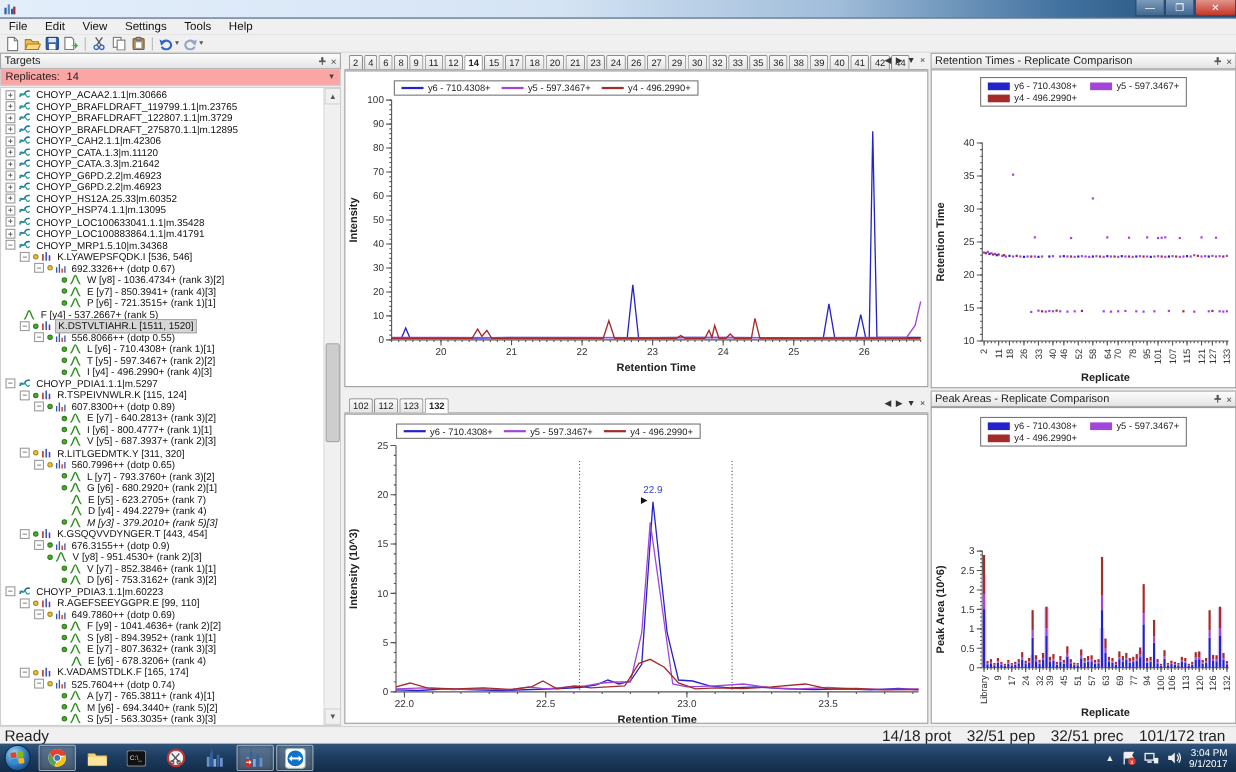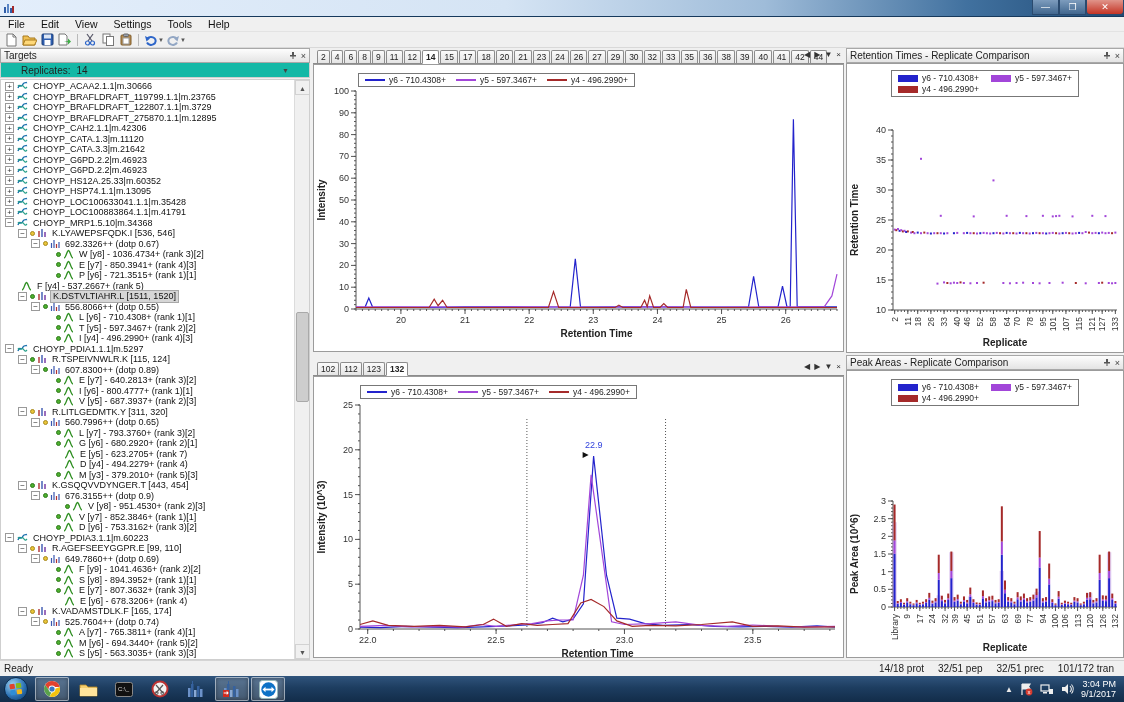--- a/index.html
+++ b/index.html
@@ -27,21 +27,21 @@
   .tb-sep{width:1px;height:12px;background:#b9b9b9;margin:0 3px;}
   .caret{font-size:6px;color:#555;margin-left:-2px;}
   
   .panel-hdr{height:15px;background:linear-gradient(#fdfdfd,#e4e4e4);border:1px solid #a8a8a8;
     font-size:10px;color:#222;display:flex;align-items:center;padding:0 3px;gap:20px;}
   .panel-hdr .sp{margin-left:auto;display:flex;gap:4px;align-items:center;color:#444;font-size:9px;}
   .chartbox{background:#fff;border:1px solid #9b9b9b;position:relative;}
   
   #targets{position:absolute;left:0;top:48px;width:310px;height:612px;background:#f0f0f0;}
   #repl-row{height:15px;display:flex;align-items:center;font-size:10px;color:#222;
-    border:1px solid #cfcfcf;border-top:none;background:#14b8a6;padding:0 20px;}
+    border:1px solid #cfcfcf;border-top:none;background:#fca5a5;padding:0 4px;}
   #repl-row .val{margin-left:6px;}
   #repl-row .dd{margin-left:auto;font-size:7px;color:#444;}
   #tree-wrap{position:absolute;left:0;top:31px;width:310px;bottom:0;background:#fff;
     border:1px solid #cfcfcf;overflow:hidden;}
   #tree{position:absolute;left:0;top:1px;right:15px;bottom:0;overflow:hidden;}
   .trow{height:10.5px;line-height:10.5px;font-size:9px;color:#111;white-space:nowrap;display:flex;align-items:center;}
   .exp{display:inline-block;width:9px;height:9px;border:1px solid #9a9a9a;background:#fff;
     font-size:8px;line-height:7px;text-align:center;color:#333;margin-right:3px;flex:none;}
   .spacer{display:inline-block;width:12px;flex:none;}
   .dot{display:inline-block;width:5px;height:5px;border-radius:50%;margin-right:2px;flex:none;}
@@ -68,21 +68,21 @@
   .legend .line{width:20px;height:2px;}
   .legend.grid2{display:grid;grid-template-columns:auto auto;gap:1px 12px;padding:2px 6px;}
   .legend .swatch{width:20px;height:7px;}
   
   #chrom-top{position:absolute;left:313px;top:48px;width:531px;height:306px;}
   #chrom-bot{position:absolute;left:313px;top:360px;width:531px;height:300px;}
   #rt-panel{position:absolute;left:846px;top:48px;width:278px;height:305px;}
   #pa-panel{position:absolute;left:846px;top:355px;width:278px;height:305px;}
   
   #statusbar{position:absolute;left:0;top:660px;width:1124px;height:16px;background:#f0f0f0;
-    border-top:1px solid #d4d4d4;display:flex;align-items:center;font-size:10px;color:#222;}
+    border-top:1px solid #d4d4d4;display:flex;align-items:center;font-size:14px;color:#222;}
   #statusbar .left{padding-left:4px;}
   #statusbar .right{margin-left:auto;display:flex;gap:14px;padding-right:10px;}
   #taskbar{position:absolute;left:0;top:676px;width:1124px;height:26px;
     background:linear-gradient(#30547c 0%,#1d3d60 45%,#122c49 100%);display:flex;align-items:center;}
   .orb{width:24px;height:24px;border-radius:50%;margin:0 6px 0 4px;position:relative;
     background:radial-gradient(circle at 35% 30%,#9fd3f2,#2d73b5 55%,#0d3a68 95%);
     border:1px solid #0a2b4e;display:flex;align-items:center;justify-content:center;}
   .tkbtn{width:34px;height:24px;margin:0 1px;border-radius:2px;display:flex;align-items:center;justify-content:center;}
   .tkbtn.pressed{background:rgba(255,255,255,.22);border:1px solid rgba(255,255,255,.45);box-shadow:inset 0 0 4px rgba(0,0,0,.4);}
   .tray{margin-left:auto;display:flex;align-items:center;gap:7px;padding-right:8px;color:#fff;}
@@ -585,21 +585,21 @@
         <div class="trow" style="padding-left: 43px;">
           <span class="spacer"></span>
           <span class="dot n"></span>
           <span class="ticon">
             <svg width="11" height="10">
               <path d="M1 9 C3 9 4 1.5 5.5 1.5 C7 1.5 8 9 10 9" fill="none" stroke="#2f8f22" stroke-width="1.3"></path>
             </svg>
           </span>
           <span class="tlabel">D [y4] - 494.2279+ (rank 4)</span>
         </div>
-        <div class="trow" style="padding-left: 43px;">
+        <div class="trow" style="padding-left: 43px; font-style: italic;">
           <span class="spacer"></span>
           <span class="dot g"></span>
           <span class="ticon">
             <svg width="11" height="10">
               <path d="M1 9 C3 9 4 1.5 5.5 1.5 C7 1.5 8 9 10 9" fill="none" stroke="#2f8f22" stroke-width="1.3"></path>
             </svg>
           </span>
           <span class="tlabel">M [y3] - 379.2010+ (rank 5)[3]</span>
         </div>
         <div class="trow" style="padding-left: 17px;">
@@ -620,21 +620,21 @@
           <span class="ticon">
             <svg width="10" height="10">
               <line x1="1.5" y1="9" x2="1.5" y2="4" stroke="#3a56b0" stroke-width="1.2"></line>
               <line x1="4" y1="9" x2="4" y2="1" stroke="#3a56b0" stroke-width="1.2"></line>
               <line x1="6.5" y1="9" x2="6.5" y2="5" stroke="#b03030" stroke-width="1.2"></line>
               <line x1="9" y1="9" x2="9" y2="3" stroke="#3a56b0" stroke-width="1.2"></line>
             </svg>
           </span>
           <span class="tlabel">676.3155++ (dotp 0.9)</span>
         </div>
-        <div class="trow" style="padding-left: 17px; margin-left: 35px;">
+        <div class="trow" style="padding-left: 30px;">
           <span class="spacer"></span>
           <span class="dot g"></span>
           <span class="ticon">
             <svg width="11" height="10">
               <path d="M1 9 C3 9 4 1.5 5.5 1.5 C7 1.5 8 9 10 9" fill="none" stroke="#2f8f22" stroke-width="1.3"></path>
             </svg>
           </span>
           <span class="tlabel">V [y8] - 951.4530+ (rank 2)[3]</span>
         </div>
         <div class="trow" style="padding-left: 43px;">

